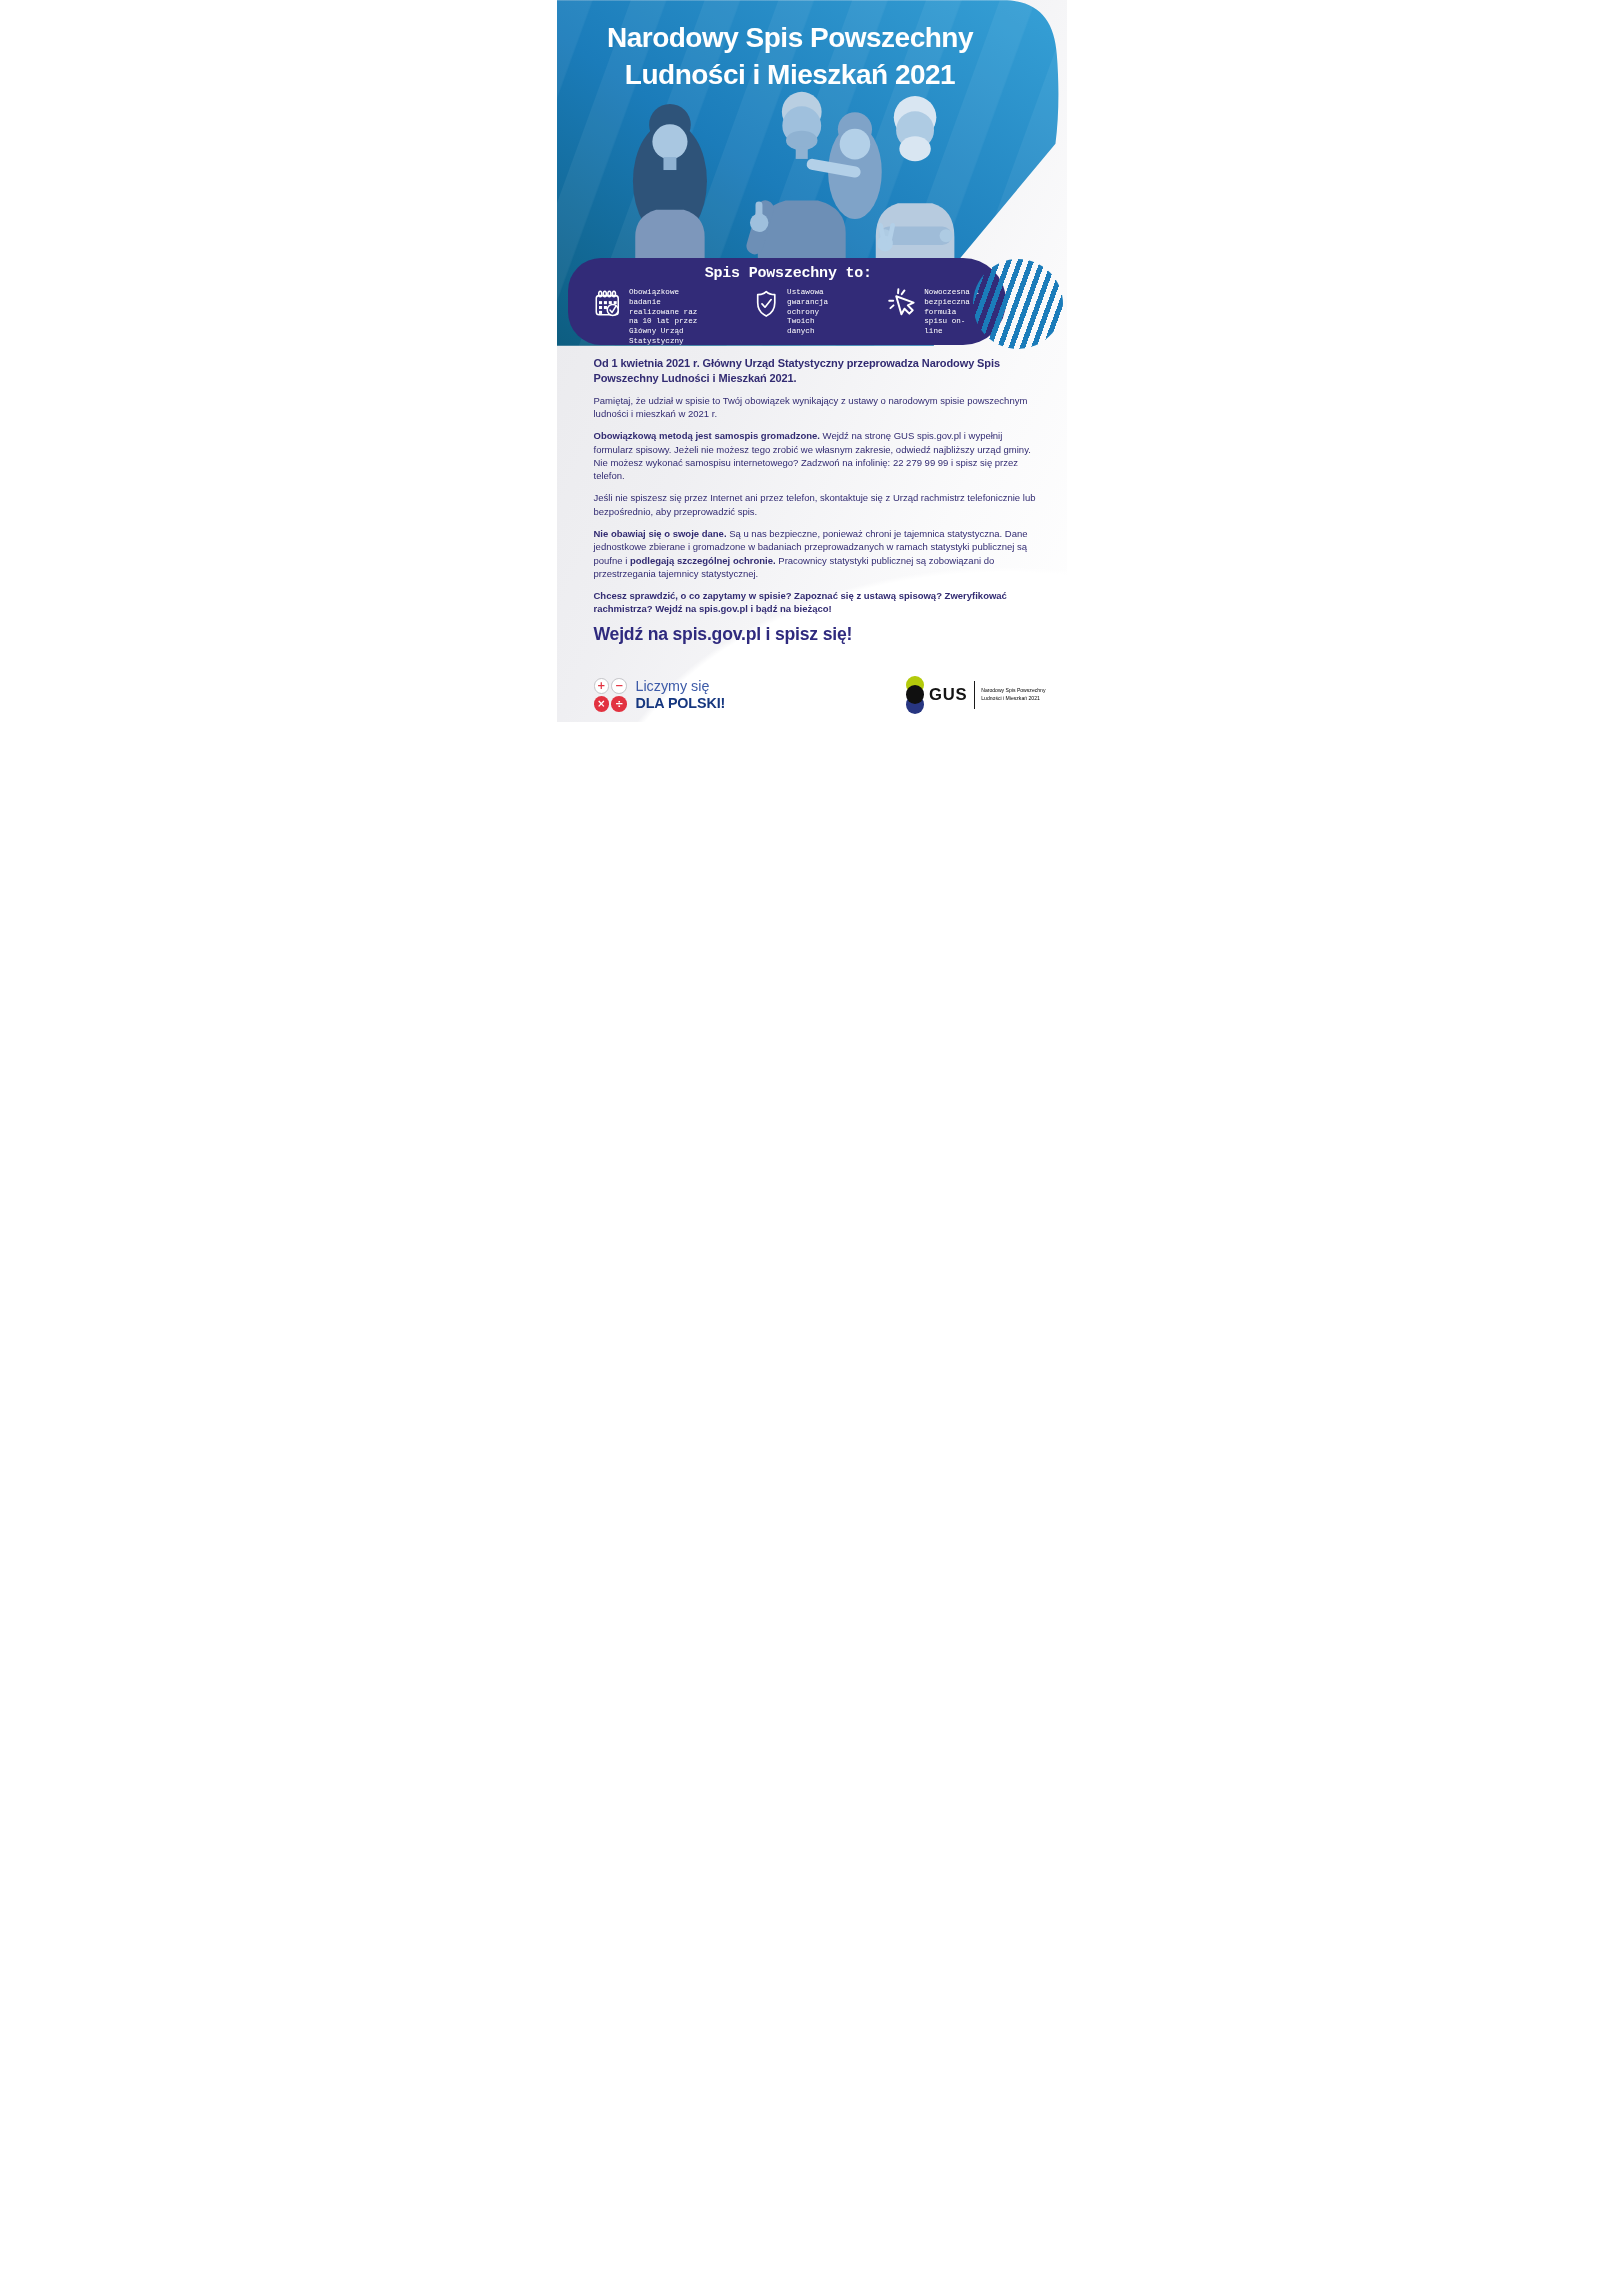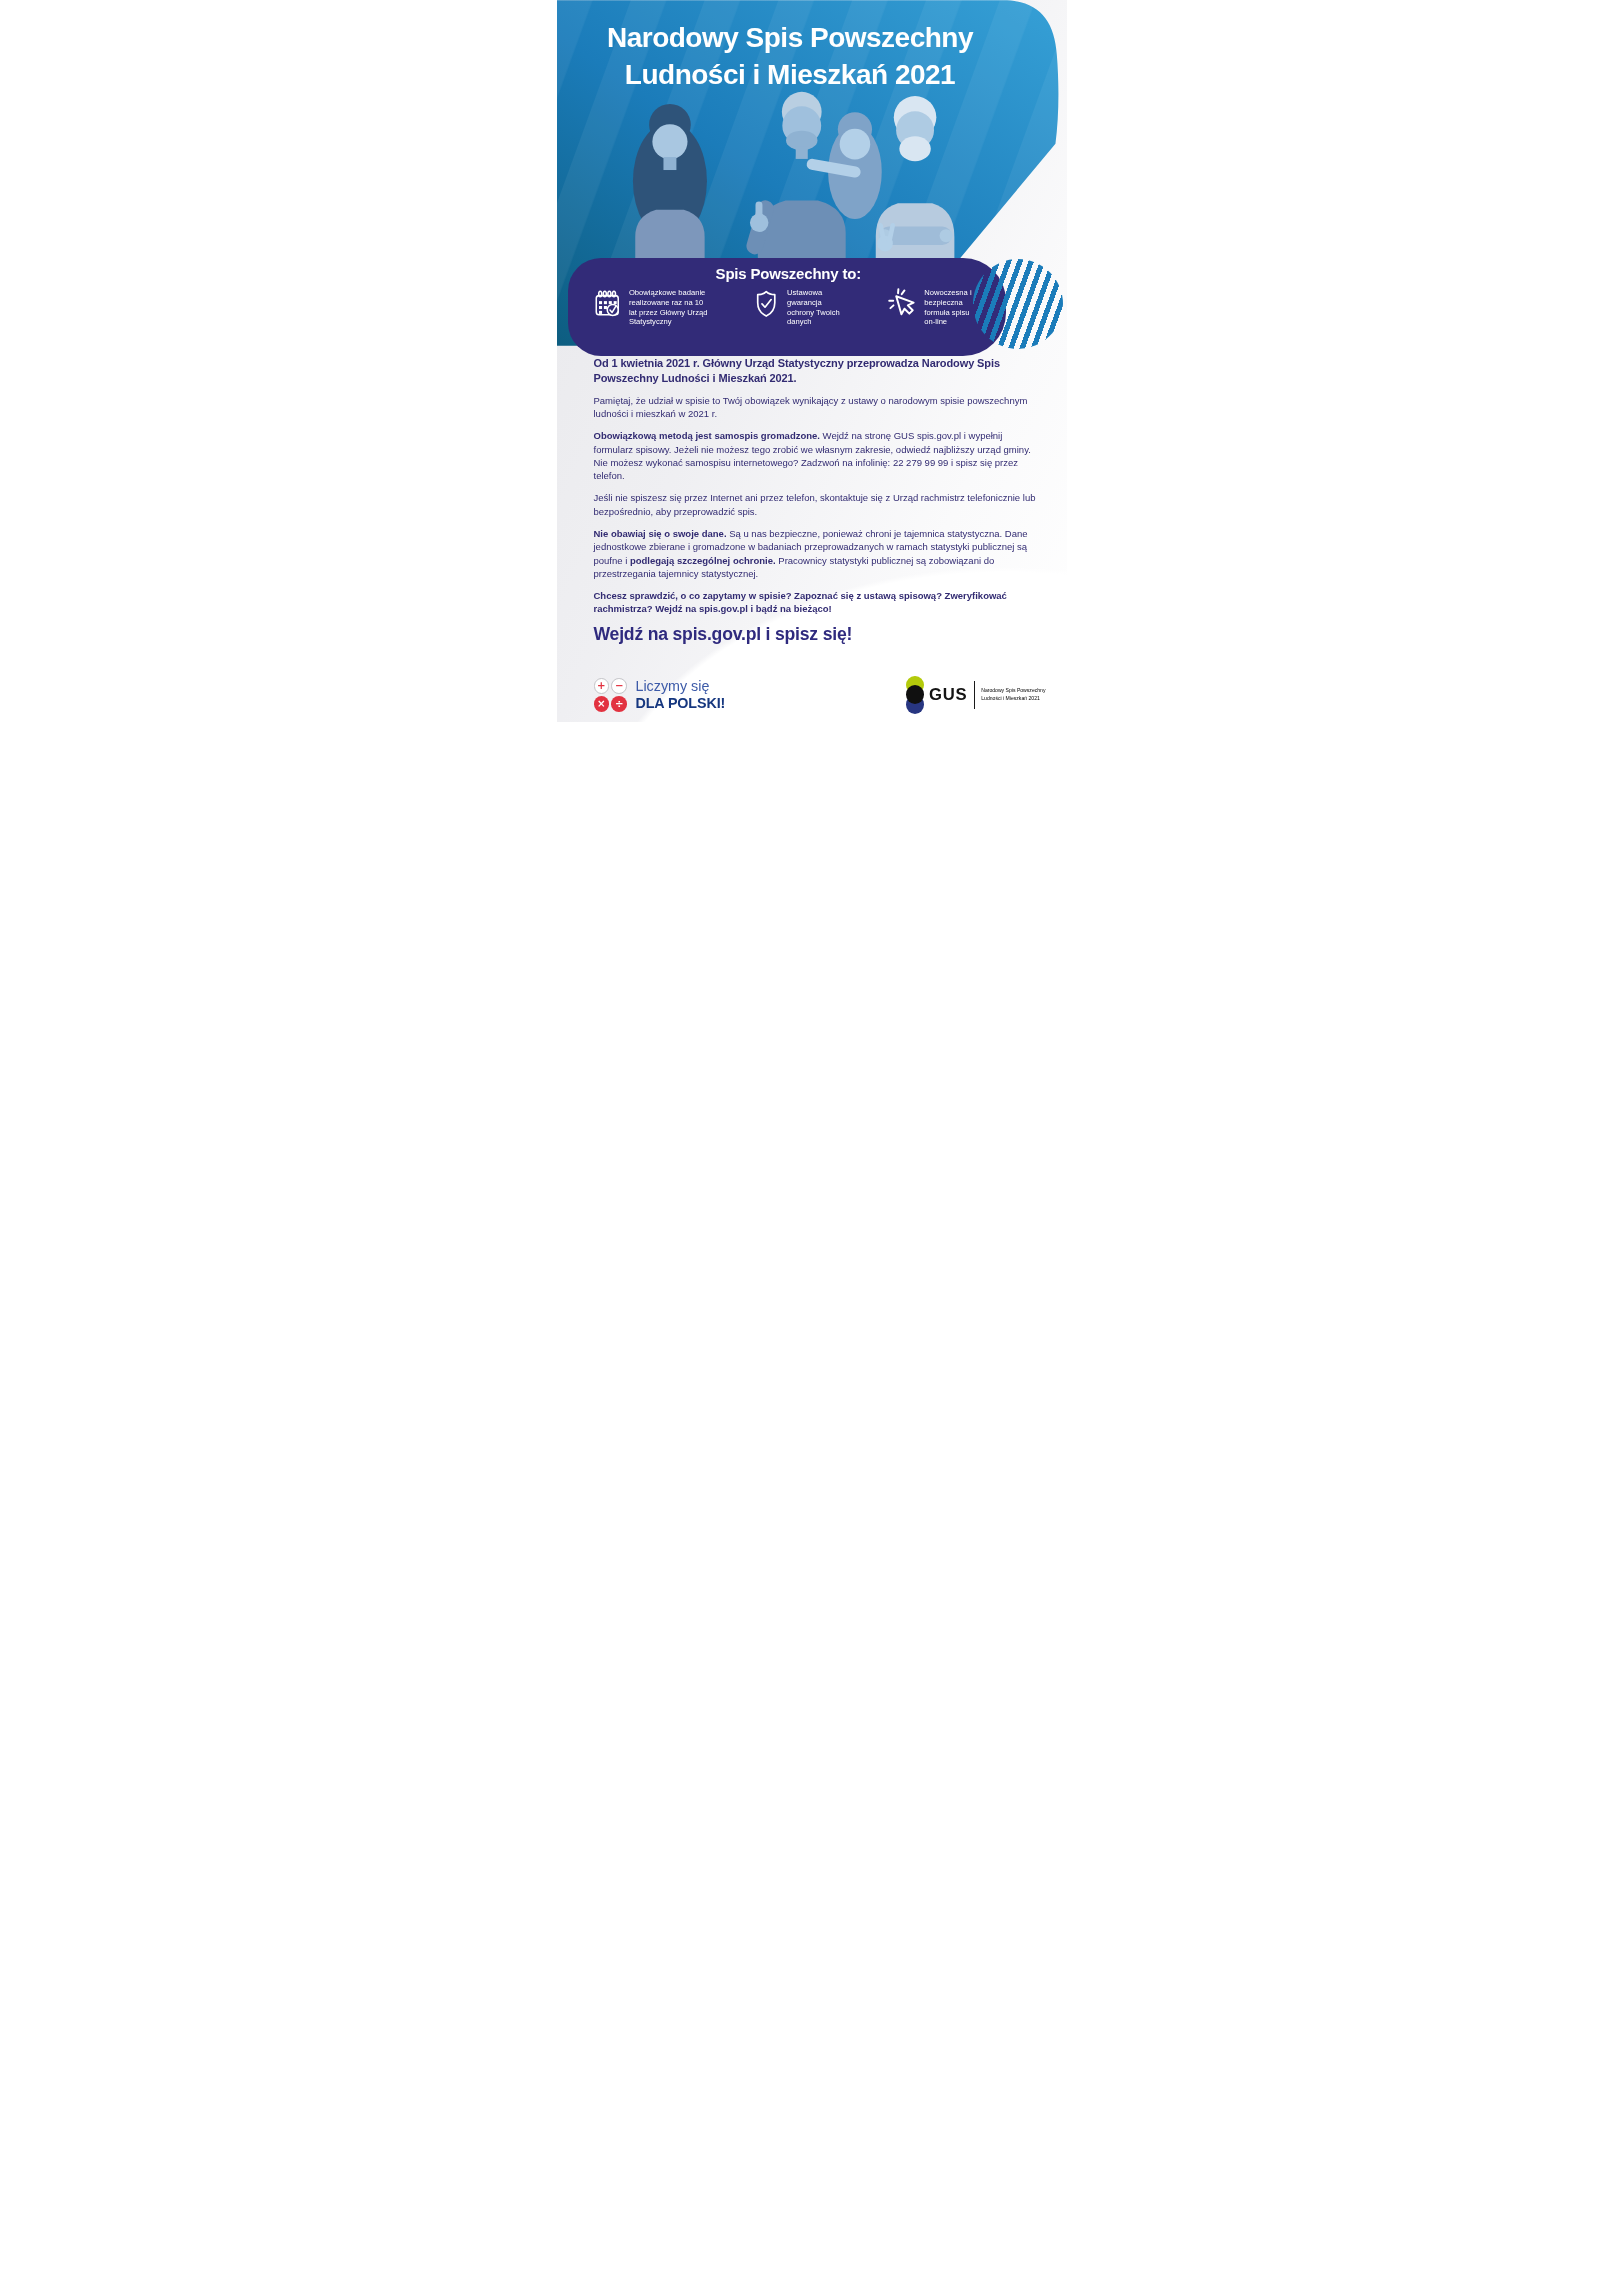--- a/index.html
+++ b/index.html
@@ -15,23 +15,23 @@
   .hero{position:absolute;left:0;top:0;width:510px;height:346px;}
   .hero svg.bg{position:absolute;left:0;top:0;}
   .hero-title{
     position:absolute;left:0;top:18.5px;width:467px;z-index:2;
     text-align:center;color:#ffffff;font-weight:bold;font-size:28px;line-height:1.33;
     letter-spacing:-0.5px;
   }
   .people{position:absolute;left:32px;top:84px;z-index:1;}
   
   .banner{
-    position:absolute;left:11px;top:258px;width:438px;height:98px;z-index:3;
+    position:absolute;left:11px;top:258px;width:438px;height:87px;z-index:3;
     background:#322b78;border-radius:33px 43px 43px 33px;
-    color:#fff;padding:7px 20.4px 0 24px;
+    color:#fff;padding:7px 20.4px 0 24px;font-family:Liberation Mono, monospace;
   }
   .banner-heading{text-align:center;font-size:15px;font-weight:bold;letter-spacing:-0.2px;}
   .banner-items{display:flex;justify-content:space-between;margin-top:5.6px;padding:0 2.8px 0 0.9px;}
   .banner-item{display:flex;align-items:flex-start;}
   .banner-item .icon{flex:0 0 auto;}
   .banner-item .txt{font-size:7.6px;line-height:1.27;margin-left:6px;margin-top:0.9px;}
   .w170{width:80px;} .w125{width:59px;} .w122{width:58px;}
   
   .deco-stripes{
     position:absolute;left:416px;top:259px;width:90px;height:90px;border-radius:50%;

